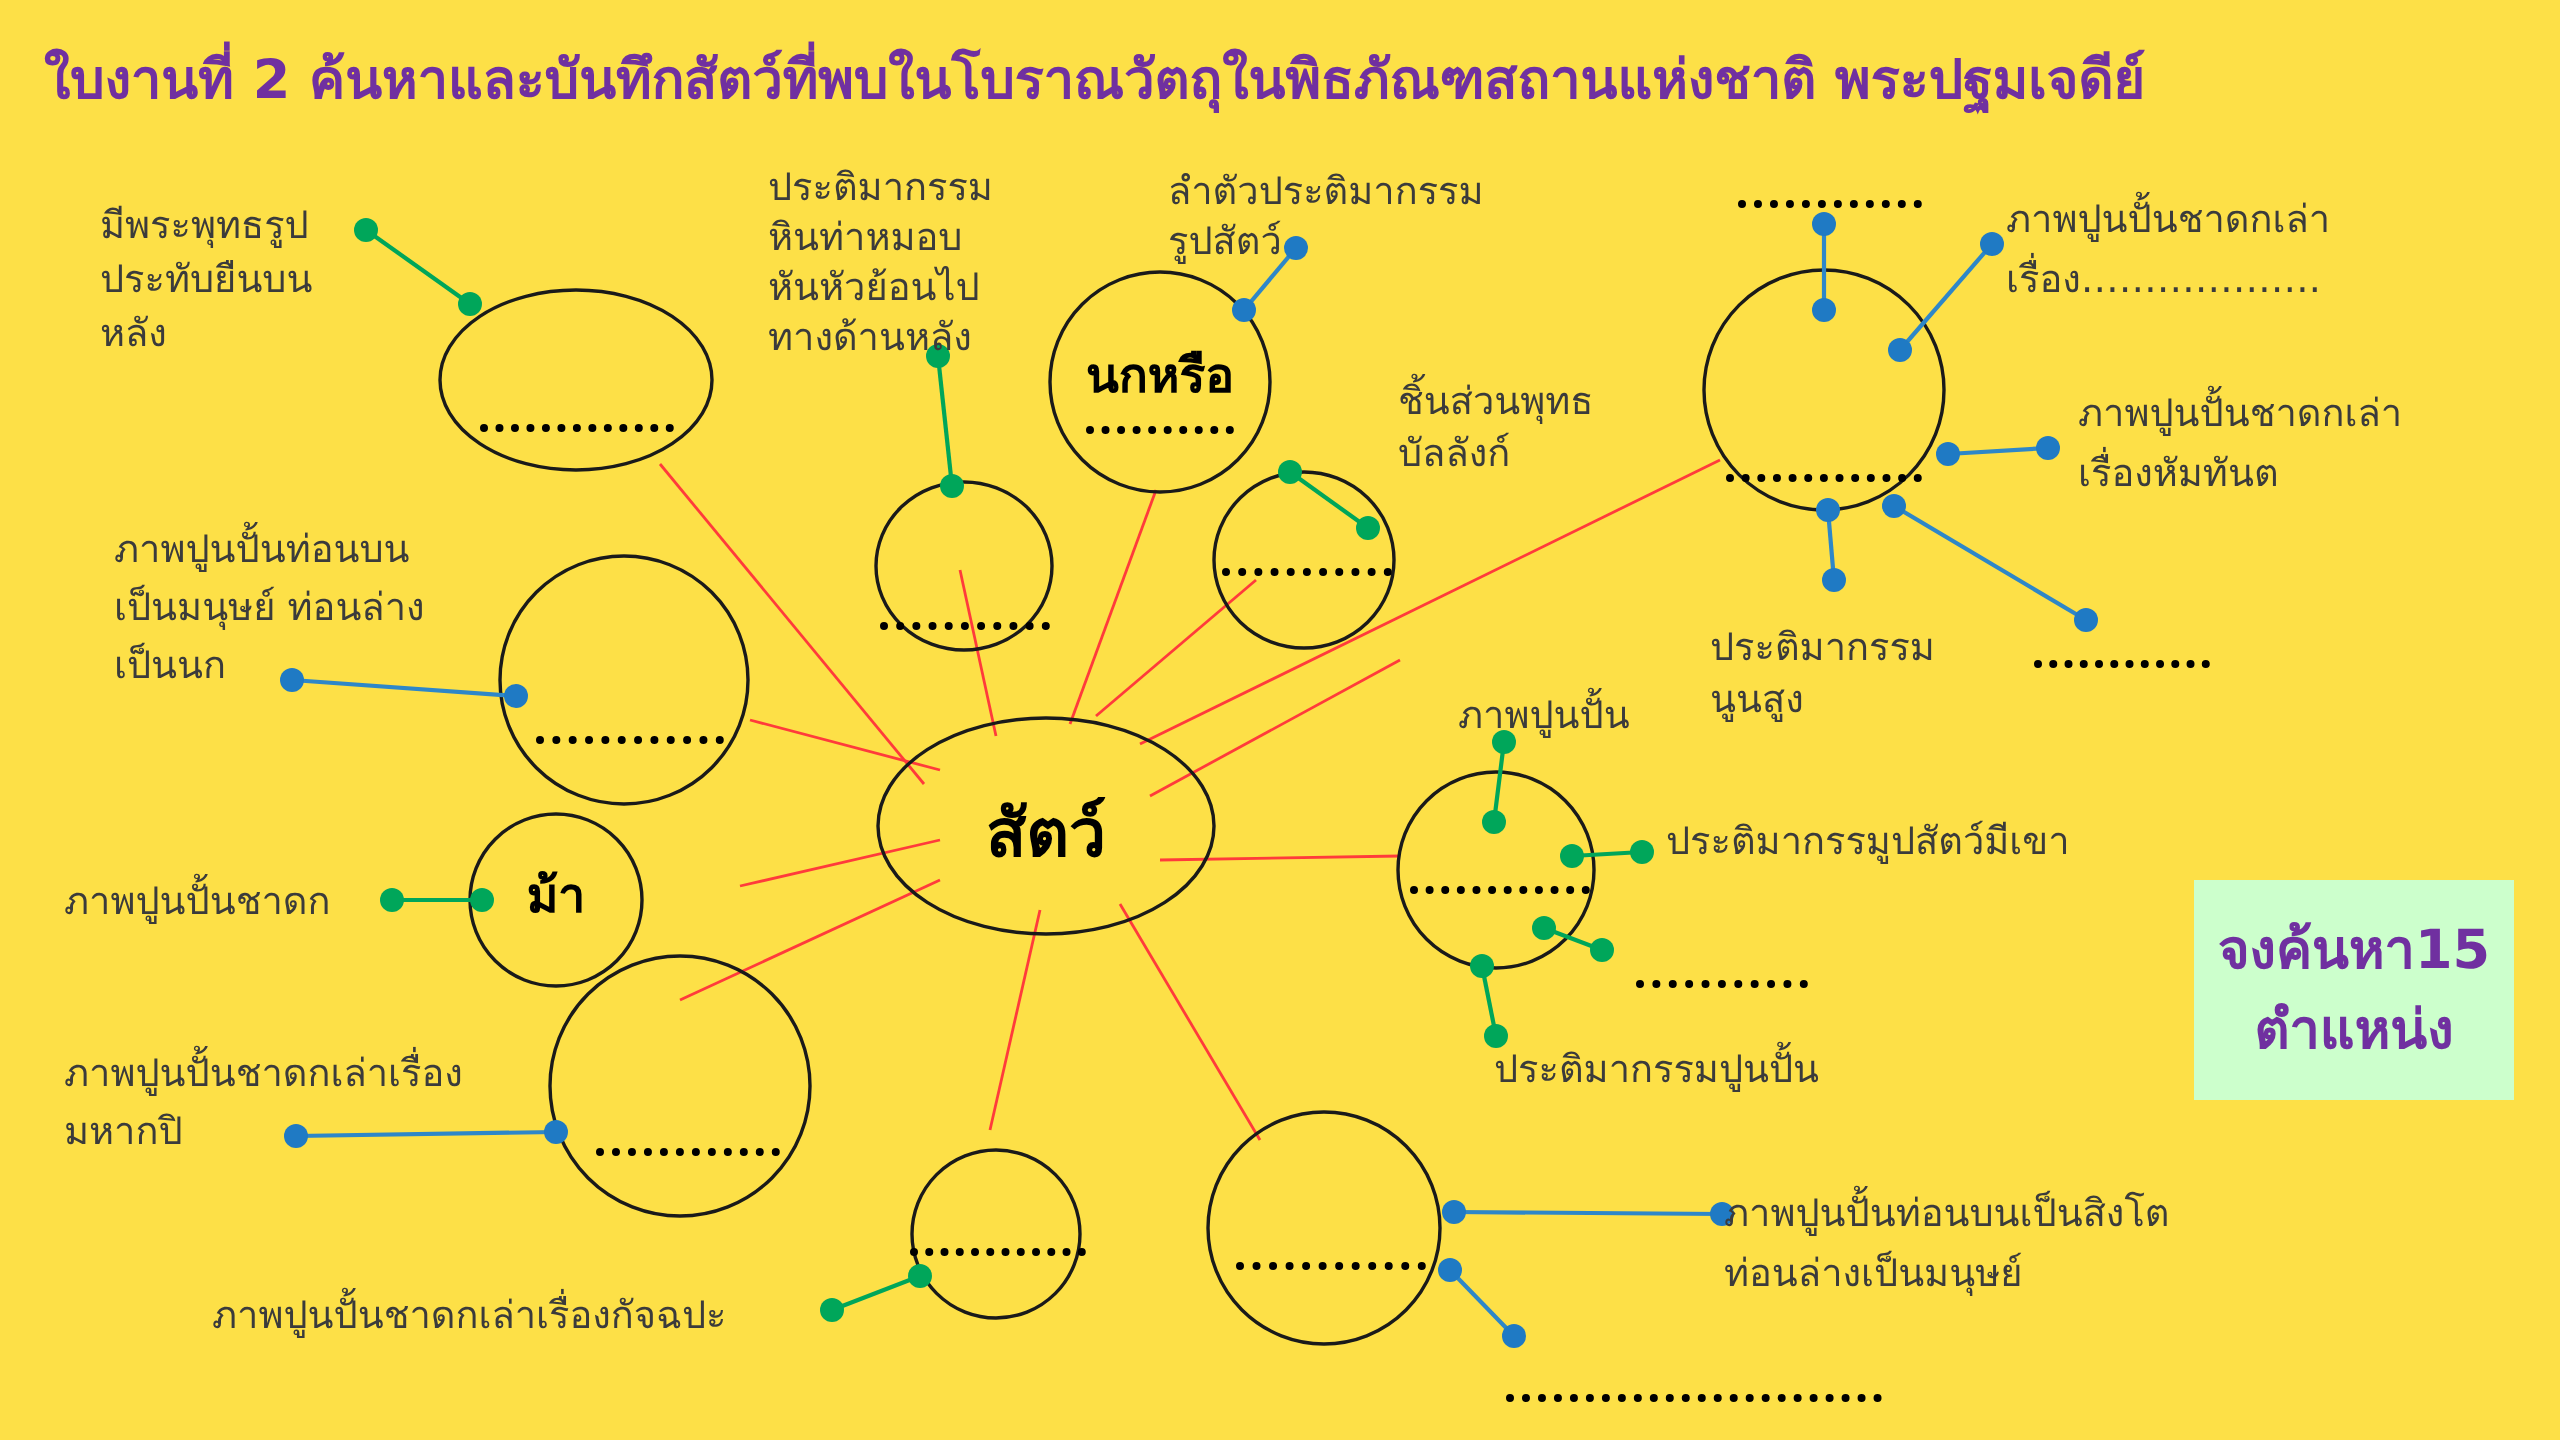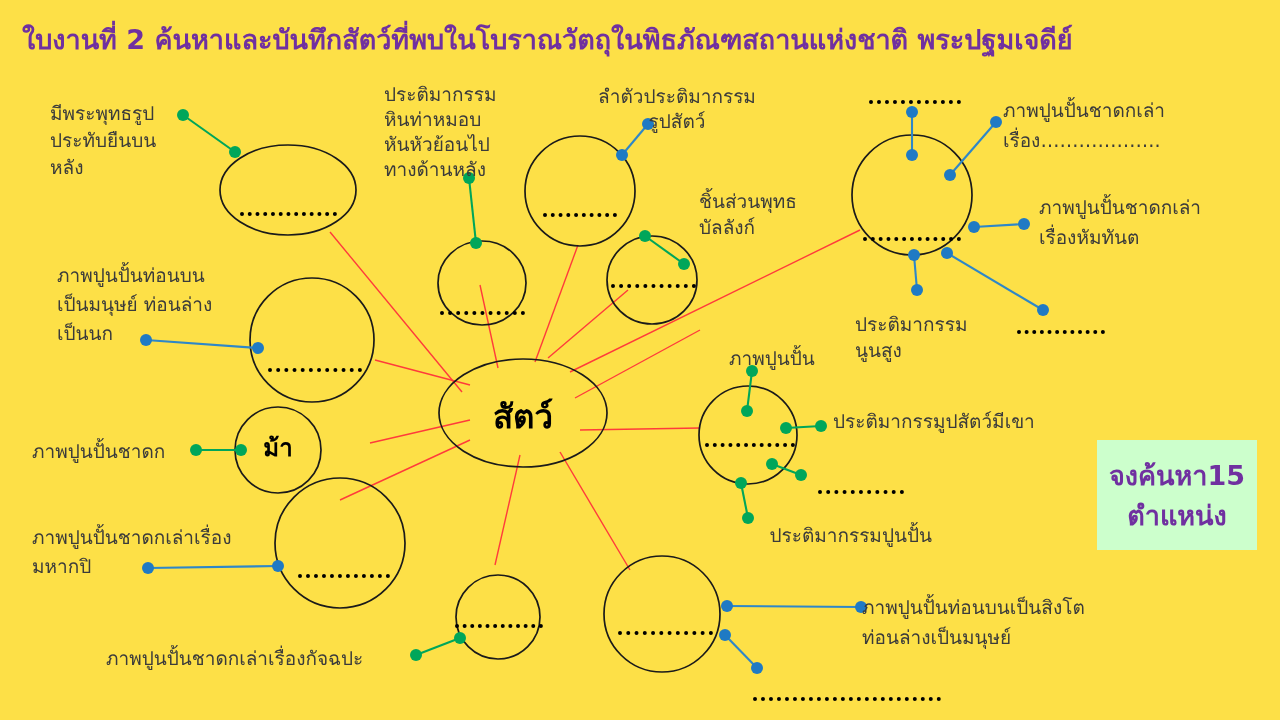--- a/index.html
+++ b/index.html
@@ -203,50 +203,51 @@
   <div class="blankline" style="left:869px;top:100px;width:92px;"></div>
   <div class="blankline" style="left:268px;top:368px;width:94px;"></div>
   <div class="blankline" style="left:298px;top:574px;width:92px;"></div>
   <div class="blankline" style="left:705px;top:443px;width:90px;"></div>
   <div class="blankline" style="left:455px;top:624px;width:88px;"></div>
   <div class="blankline" style="left:618px;top:631px;width:95px;"></div>
   <div class="blankline" style="left:1017px;top:330px;width:88px;"></div>
   <div class="blankline" style="left:818px;top:490px;width:86px;"></div>
   <div class="blankline" style="left:753px;top:697px;width:188px;"></div>
 
+  <div class="node-text" style="left:525px;top:168px;width:110px;">นกหรือ</div>
   <div class="node-text" style="left:238px;top:428px;width:80px;">ม้า</div>
   <div class="node-text center-text" style="left:458px;top:390px;width:130px;">สัตว์</div>
 
   <div class="lbl" style="left:50px;top:100px;width:150px;">มีพระพุทธรูป
 ประทับยืนบน
 หลัง</div>
   <div class="lbl" style="left:384px;top:82px;width:160px;line-height:25px;">ประติมากรรม
 หินท่าหมอบ
 หันหัวย้อนไป
 ทางด้านหลัง</div>
-  <div class="lbl" style="left:572px;top:84px;width:210px;line-height:25px;text-align:center;">ลำตัวประติมากรรม
+  <div class="lbl" style="left:584px;top:84px;width:210px;line-height:25px;">ลำตัวประติมากรรม
 รูปสัตว์</div>
   <div class="lbl" style="left:699px;top:188px;width:140px;line-height:26px;">ชิ้นส่วนพุทธ
 บัลลังก์</div>
   <div class="lbl" style="left:1003px;top:95px;width:230px;line-height:30px;">ภาพปูนปั้นชาดกเล่า
 เรื่อง……………….</div>
   <div class="lbl" style="left:1039px;top:192px;width:230px;line-height:30px;">ภาพปูนปั้นชาดกเล่า
 เรื่องหัมทันต</div>
   <div class="lbl" style="left:855px;top:311px;width:160px;line-height:26px;">ประติมากรรม
 นูนสูง</div>
   <div class="lbl" style="left:57px;top:261px;width:200px;line-height:29px;">ภาพปูนปั้นท่อนบน
 เป็นมนุษย์  ท่อนล่าง
 เป็นนก</div>
   <div class="lbl" style="left:32px;top:438px;width:170px;">ภาพปูนปั้นชาดก</div>
   <div class="lbl" style="left:32px;top:523px;width:215px;line-height:29px;">ภาพปูนปั้นชาดกเล่าเรื่อง
 มหากปิ</div>
   <div class="lbl" style="left:106px;top:645px;width:320px;">ภาพปูนปั้นชาดกเล่าเรื่องกัจฉปะ</div>
   <div class="lbl" style="left:729px;top:345px;width:120px;">ภาพปูนปั้น</div>
   <div class="lbl" style="left:833px;top:408px;width:270px;">ประติมากรรมูปสัตว์มีเขา</div>
-  <div class="lbl" style="left:712px;top:522px;width:220px;text-align:right;">ประติมากรรมปูนปั้น</div>
+  <div class="lbl" style="left:747px;top:522px;width:220px;">ประติมากรรมปูนปั้น</div>
   <div class="lbl" style="left:862px;top:592px;width:290px;line-height:30px;">ภาพปูนปั้นท่อนบนเป็นสิงโต
 ท่อนล่างเป็นมนุษย์</div>
 
   <div class="greenbox" style="left:1097px;top:440px;width:160px;height:110px;">
     <div>จงค้นหา15</div>
     <div>ตำแหน่ง</div>
   </div>
 
 </div>
 

